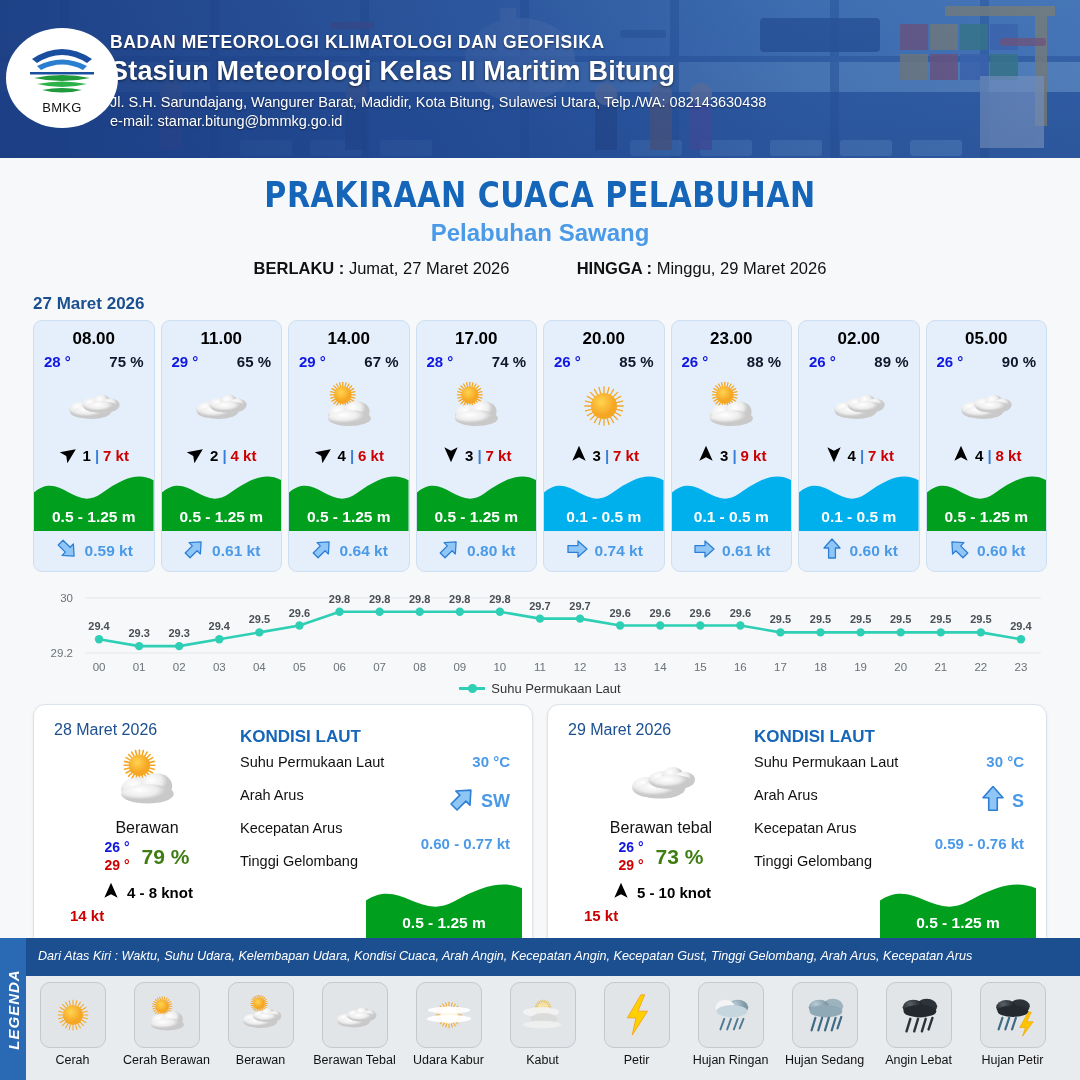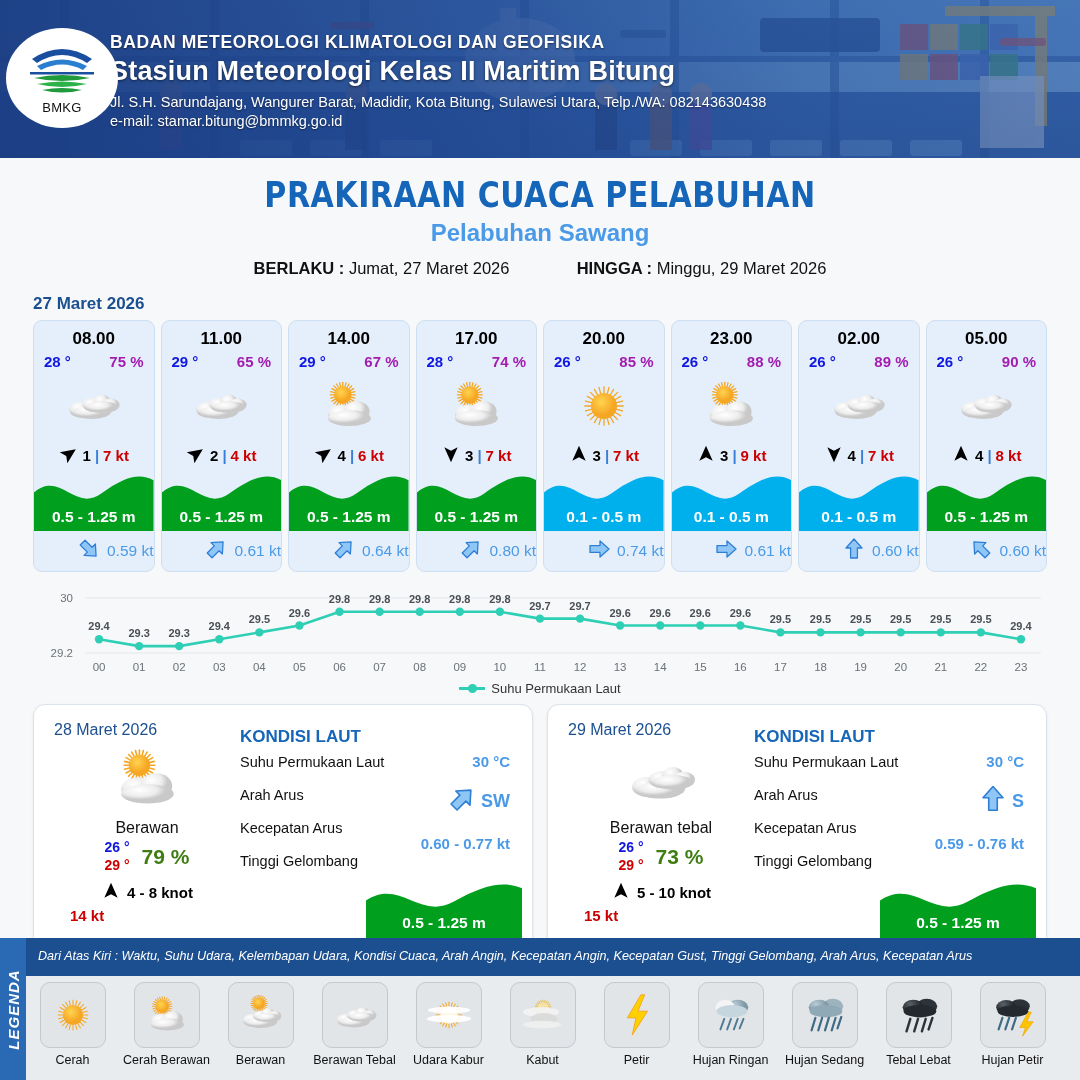--- a/index.html
+++ b/index.html
@@ -53,37 +53,37 @@
   .cards { display:flex; gap:6px; padding:0 33px; }
   .card {
     width:122px; height:252px; background:#e4effb;
     border:1px solid #cddff0; border-radius:9px;
     position:relative; overflow:hidden;
     display:flex; flex-direction:column; align-items:center;
   }
   .c-time { font-size:17px; font-weight:bold; color:#000; margin-top:8px; }
   .c-row2 { display:flex; justify-content:space-between; width:100%; padding:0 10px; margin-top:4px; }
   .c-temp { font-size:15px; font-weight:bold; color:#1017e0; }
-  .c-hum  { font-size:15px; font-weight:bold; color:#a21caf;margin-left:15px; }
+  .c-hum  { font-size:15px; font-weight:bold; color:#0f172a;margin-left:15px; }
   .c-icon { height:68px; display:flex; align-items:center; justify-content:center; margin-top:2px; }
   .c-wind { display:flex; align-items:center; gap:4px; margin-top:4px; font-size:15px; font-weight:bold; }
   .c-wdeg { color:#000; }
   .c-bar { color:#3a7fd5; font-weight:bold; }
   .c-gust { color:#cc0000; }
   .wave-box { position:absolute; left:0; bottom:40px; width:100%; height:62px; }
   .wave-box svg { display:block; width:100%; height:100%; }
   .wave-lbl {
     position:absolute; left:0; bottom:40px; width:100%; height:62px;
     display:flex; align-items:flex-end; justify-content:center; padding-bottom:5px;
     font-size:15.5px; font-weight:bold; color:#fff;
   }
   .c-cur {
     position:absolute; bottom:6px; left:0; width:100%;
-    display:flex; align-items:center; justify-content:flex-end; gap:6px;
-    font-size:15.5px; font-weight:normal; color:#4a9ae8;
+    display:flex; align-items:center; justify-content:center; gap:6px;
+    font-size:15.5px; font-weight:bold; color:#4a9ae8;
   }
 
   
   .chart-wrap { position:relative; margin:12px 33px 0 33px; height:95px; }
   .chart-svg { display:block; }
   .chart-legend { text-align:center; font-size:13px; color:#333; margin-top:2px; display:flex; align-items:center; justify-content:center; gap:6px;}
   .legend-dash { display:inline-block; width:26px; height:3px; background:#2ecfb4; position:relative; }
   .legend-dash::after { content:""; position:absolute; left:9px; top:-3px; width:9px; height:9px; border-radius:50%; background:#2ecfb4; }
 
   
@@ -1542,21 +1542,21 @@
             <ellipse cx="38" cy="34" rx="22" ry="16" fill="url(#dgrain-heavy48)"></ellipse>
             <ellipse cx="52" cy="42" rx="34" ry="13" fill="#23292e"></ellipse>
             <g stroke="#2b3238" stroke-width="5" stroke-linecap="round">
                  <line x1="32" y1="58" x2="24" y2="84"></line>
               <line x1="48" y1="58" x2="40" y2="84"></line>
                  <line x1="64" y1="58" x2="56" y2="84"></line>
               <line x1="78" y1="56" x2="70" y2="80"></line>
             </g>
           </svg>
         </div>
-               <div class="leg-lbl">Tebal Lebat</div>
+               <div class="leg-lbl">Angin Lebat</div>
       </div>
       <div class="leg-item">
         <div class="leg-box">
           <svg width="48" height="48" viewBox="0 0 100 100">
             <defs>
     <radialGradient id="cgrain-thunder48" cx="35%" cy="30%">
       <stop offset="0%" stop-color="#ffffff"></stop>
                 <stop offset="65%" stop-color="#ededed"></stop>
                 <stop offset="100%" stop-color="#c9c9c9"></stop>
     </radialGradient>

